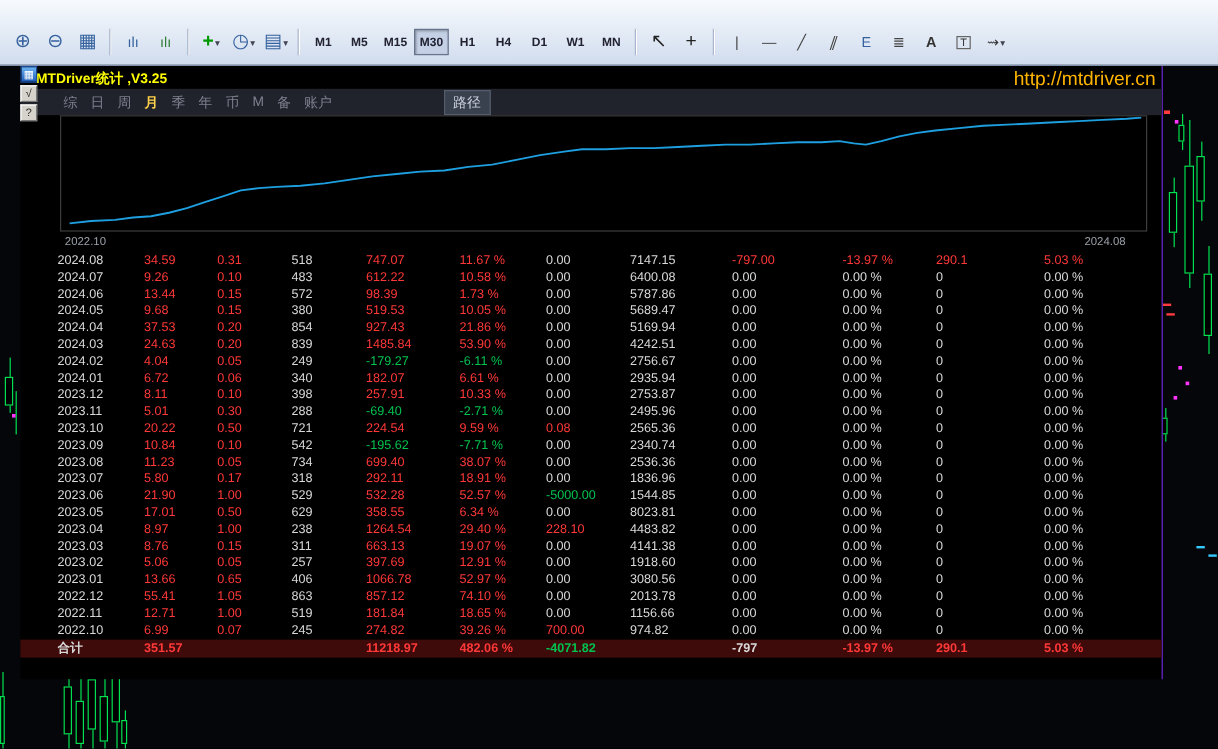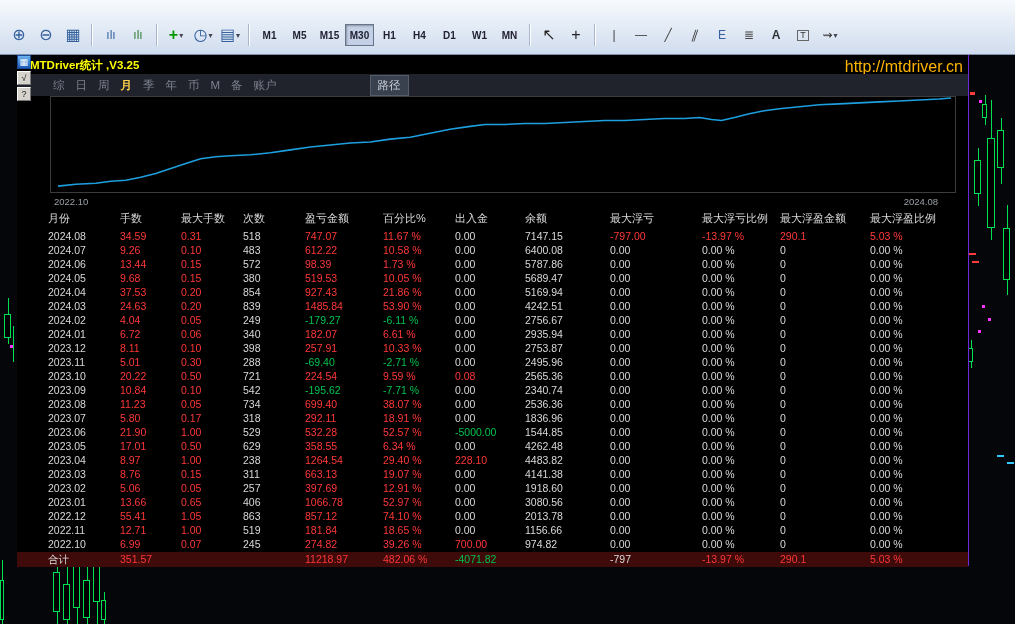--- a/index.html
+++ b/index.html
@@ -40,21 +40,21 @@
   .chartarea{position:absolute;left:33px;top:41px;width:906px;height:97px;background:#000;
     border:1px solid #3c3c3c;box-sizing:border-box;}
   .axis-label{position:absolute;color:#9aa0a8;font-size:9.5px;top:141px;}
   .axis-left{left:37px;}
   .axis-right{right:30px;}
 
   .table{position:absolute;left:0;top:155px;width:951px;}
   .trow{display:grid;grid-template-columns:72px 61px 62px 62px 78px 72px 70px 85px 92px 78px 90px 1fr;
     padding-left:31px;height:14px;line-height:14px;font-size:10.5px;white-space:nowrap;}
   .trow.thead{height:17px;line-height:17px;font-size:11px;margin-bottom:2px;}
-  .trow.total{background:#3f0a0a;height:15px;line-height:15px;margin-top:1px;}
+  .trow.total{background:#3f0a0a;height:15px;line-height:15px;margin-top:1px;font-weight:bold;}
   .cell{overflow:hidden;}
   .cell.w{color:#d9d9d9;}
   .cell.r{color:#ff3838;}
   .cell.g{color:#00c24e;}
 
   .sidebtn{position:absolute;left:17px;width:14px;height:14px;z-index:8;display:flex;
     align-items:center;justify-content:center;font-size:9px;cursor:default;}
   .sidebtn.blue{background:linear-gradient(#6db3f2,#1e5bb8);color:#fff;border:1px solid #1a4a96;box-sizing:border-box;}
   .sidebtn.gray{background:#d6d3cc;color:#222;border:1px solid;border-color:#fff #777 #777 #fff;box-sizing:border-box;}
 </style>
@@ -203,34 +203,20 @@
 
     <div class="chartarea">
       <svg width="904" height="95" viewBox="0 0 906 97" preserveAspectRatio="none">
         <polyline fill="none" stroke-width="1.6" points="7,91 25,89 45,88 60,86 75,85 90,82 105,78 120,73 135,68 150,63 165,61 180,60 200,59 220,57 240,54 260,51 280,49 300,47 320,46 340,43 360,41 380,37 400,33 420,30 435,28 455,28 475,27 495,27 515,26 535,25 555,24 575,24 595,23 615,22 635,22 650,21 662,23 672,24 685,21 700,17 715,14 730,12 750,10 770,8 790,7 810,6 830,5 850,4 870,3 890,2 902,1" stroke="#1e9fe0"></polyline>
       </svg>
     </div>
     <div class="axis-label axis-left">2022.10</div>
     <div class="axis-label axis-right">2024.08</div>
 
     <div class="table">
-      <div class="trow thead">
-          <span class="cell w">月份</span>
-          <span class="cell w">手数</span>
-          <span class="cell w">最大手数</span>
-          <span class="cell w">次数</span>
-          <span class="cell w">盈亏金额</span>
-          <span class="cell w">百分比%</span>
-          <span class="cell w">出入金</span>
-          <span class="cell w">余额</span>
-          <span class="cell w">最大浮亏</span>
-          <span class="cell w">最大浮亏比例</span>
-          <span class="cell w">最大浮盈金额</span>
-          <span class="cell w">最大浮盈比例</span>
-        </div>
       <div>
           <div class="trow">
             <span class="cell w">2024.08</span>
             <span class="cell r">34.59</span>
             <span class="cell r">0.31</span>
             <span class="cell w">518</span>
             <span class="cell r">747.07</span>
             <span class="cell r">11.67 %</span>
             <span class="cell w">0.00</span>
             <span class="cell w">7147.15</span>
@@ -436,21 +422,21 @@
             <span class="cell w">0.00 %</span>
           </div>
           <div class="trow">
             <span class="cell w">2023.05</span>
             <span class="cell r">17.01</span>
             <span class="cell r">0.50</span>
             <span class="cell w">629</span>
             <span class="cell r">358.55</span>
             <span class="cell r">6.34 %</span>
             <span class="cell w">0.00</span>
-            <span class="cell w">4262.48</span>
+            <span class="cell w">8023.81</span>
             <span class="cell w">0.00</span>
             <span class="cell w">0.00 %</span>
             <span class="cell w">0</span>
             <span class="cell w">0.00 %</span>
           </div>
           <div class="trow">
             <span class="cell w">2023.04</span>
             <span class="cell r">8.97</span>
             <span class="cell r">1.00</span>
             <span class="cell w">238</span>

